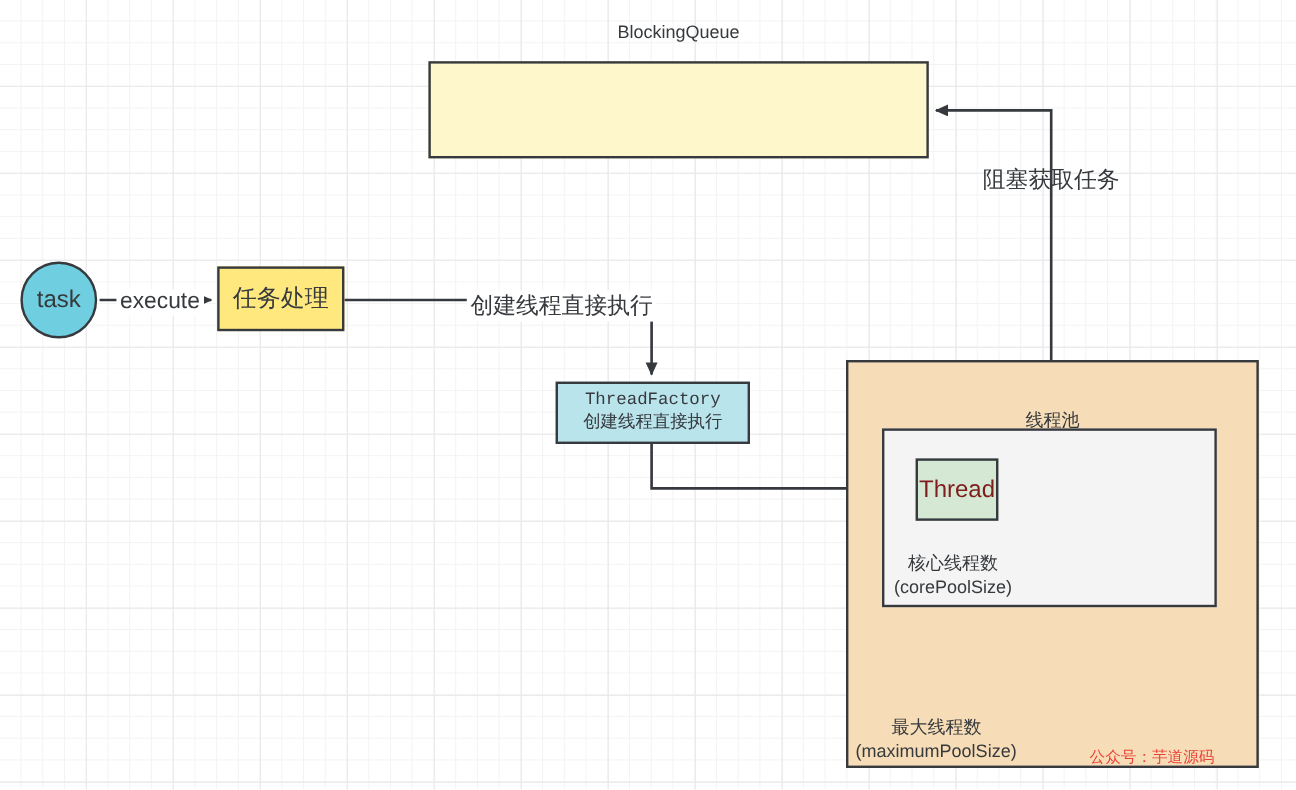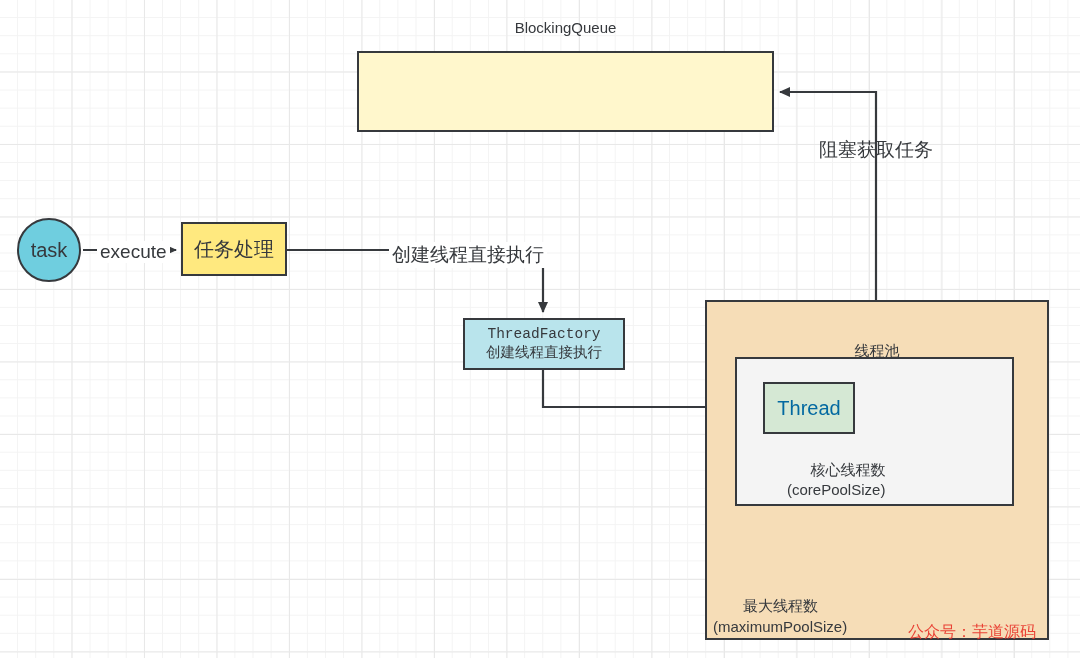--- a/index.html
+++ b/index.html
@@ -90,46 +90,46 @@
   }
   #thread-pool-title {
     left: 705px; top: 315px; width: 344px; margin-top: 26px;
   }
   #core-pool-box {
     left: 735px; top: 357px; width: 279px; height: 149px;
     background: #f4f4f4;
     display: block;
   }
   #thread-box {
-    left: 763px; top: 382px; width: 92px; height: 52px;
+    left: 763px; top: 382px; width: 69px; height: 52px;
     background: #d5e8d4;
-    color: #0369a1;
+    color: #7f1d1d;
   }
   #core-pool-label {
-    left: 787px; top: 460px; text-align: right;
+    left: 745px; top: 460px; text-align: center;
   }
   #max-pool-label {
     left: 713px; top: 597px; text-align: left;
   }
   .edge-label {
     position: absolute;
     font-size: 19px;
     color: #36393d;
     white-space: nowrap;
     background: #ffffff;
     padding: 0 3px;
   }
   #label-execute { left: 97px; top: 241px; }
   #label-less-core { left: 389px; top: 242px; }
   #label-blocking-get { left: 816px; top: 137px; background: transparent; }
   #watermark {
     position: absolute;
     left: 908px; top: 622px;
     color: #e8342a;
-    font-size: 16px;
+    font-size: 13px;
     white-space: nowrap;
     opacity: 0.92;
   }
 </style>
 </head>
 <body>
 
 <div id="canvas">
 
   <svg class="svg-layer" viewBox="0 0 1080 658" xmlns="http://www.w3.org/2000/svg">
@@ -180,21 +180,21 @@
   <div class="node" id="thread-box">
     <span>Thread</span>
   </div>
 
   <div class="lbl" id="core-pool-label">
     <div>核心线程数</div>
     <div>(corePoolSize)</div>
   </div>
 
   <div class="lbl" id="max-pool-label">
-    <div style="padding-left:30px;font-family:Liberation Serif, serif;">最大线程数</div>
+    <div style="padding-left:30px;">最大线程数</div>
     <div>(maximumPoolSize)</div>
   </div>
 
   <div class="edge-label" id="label-execute">execute</div>
 
   <div class="edge-label" id="label-less-core">创建线程直接执行</div>
 
   <div class="edge-label" id="label-blocking-get">阻塞获取任务</div>
 
   <div id="watermark">公众号：芋道源码</div>

